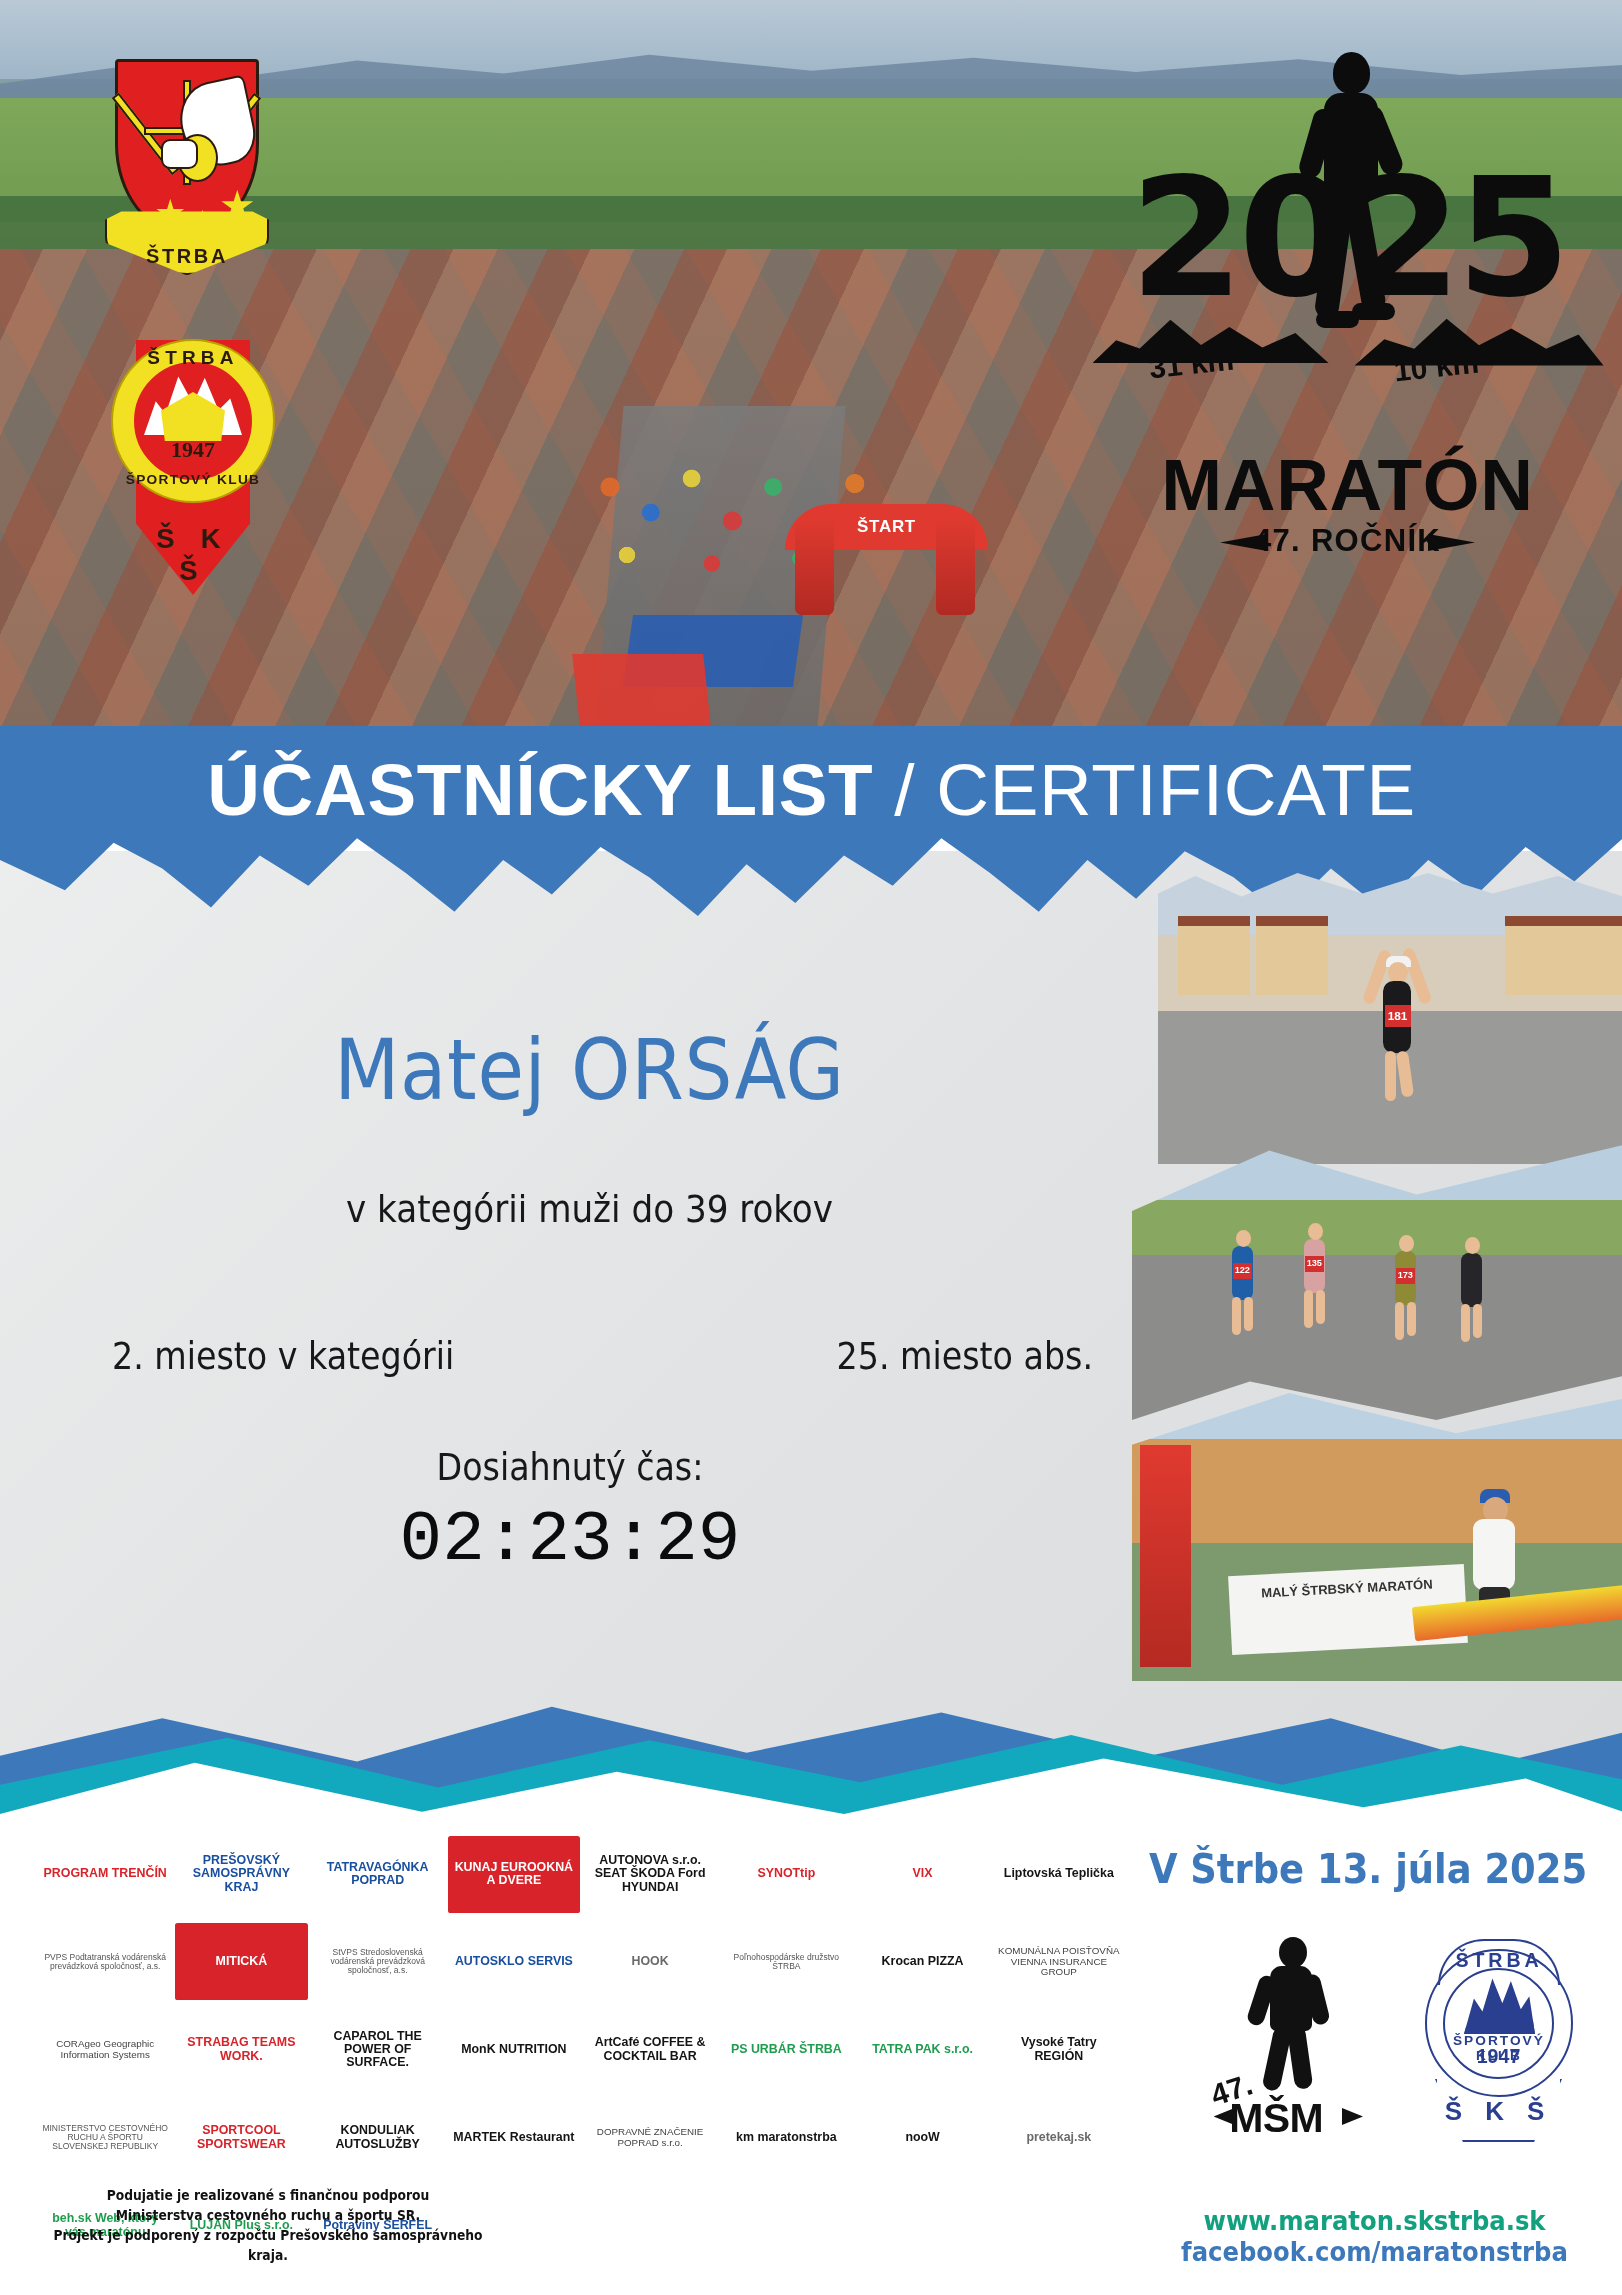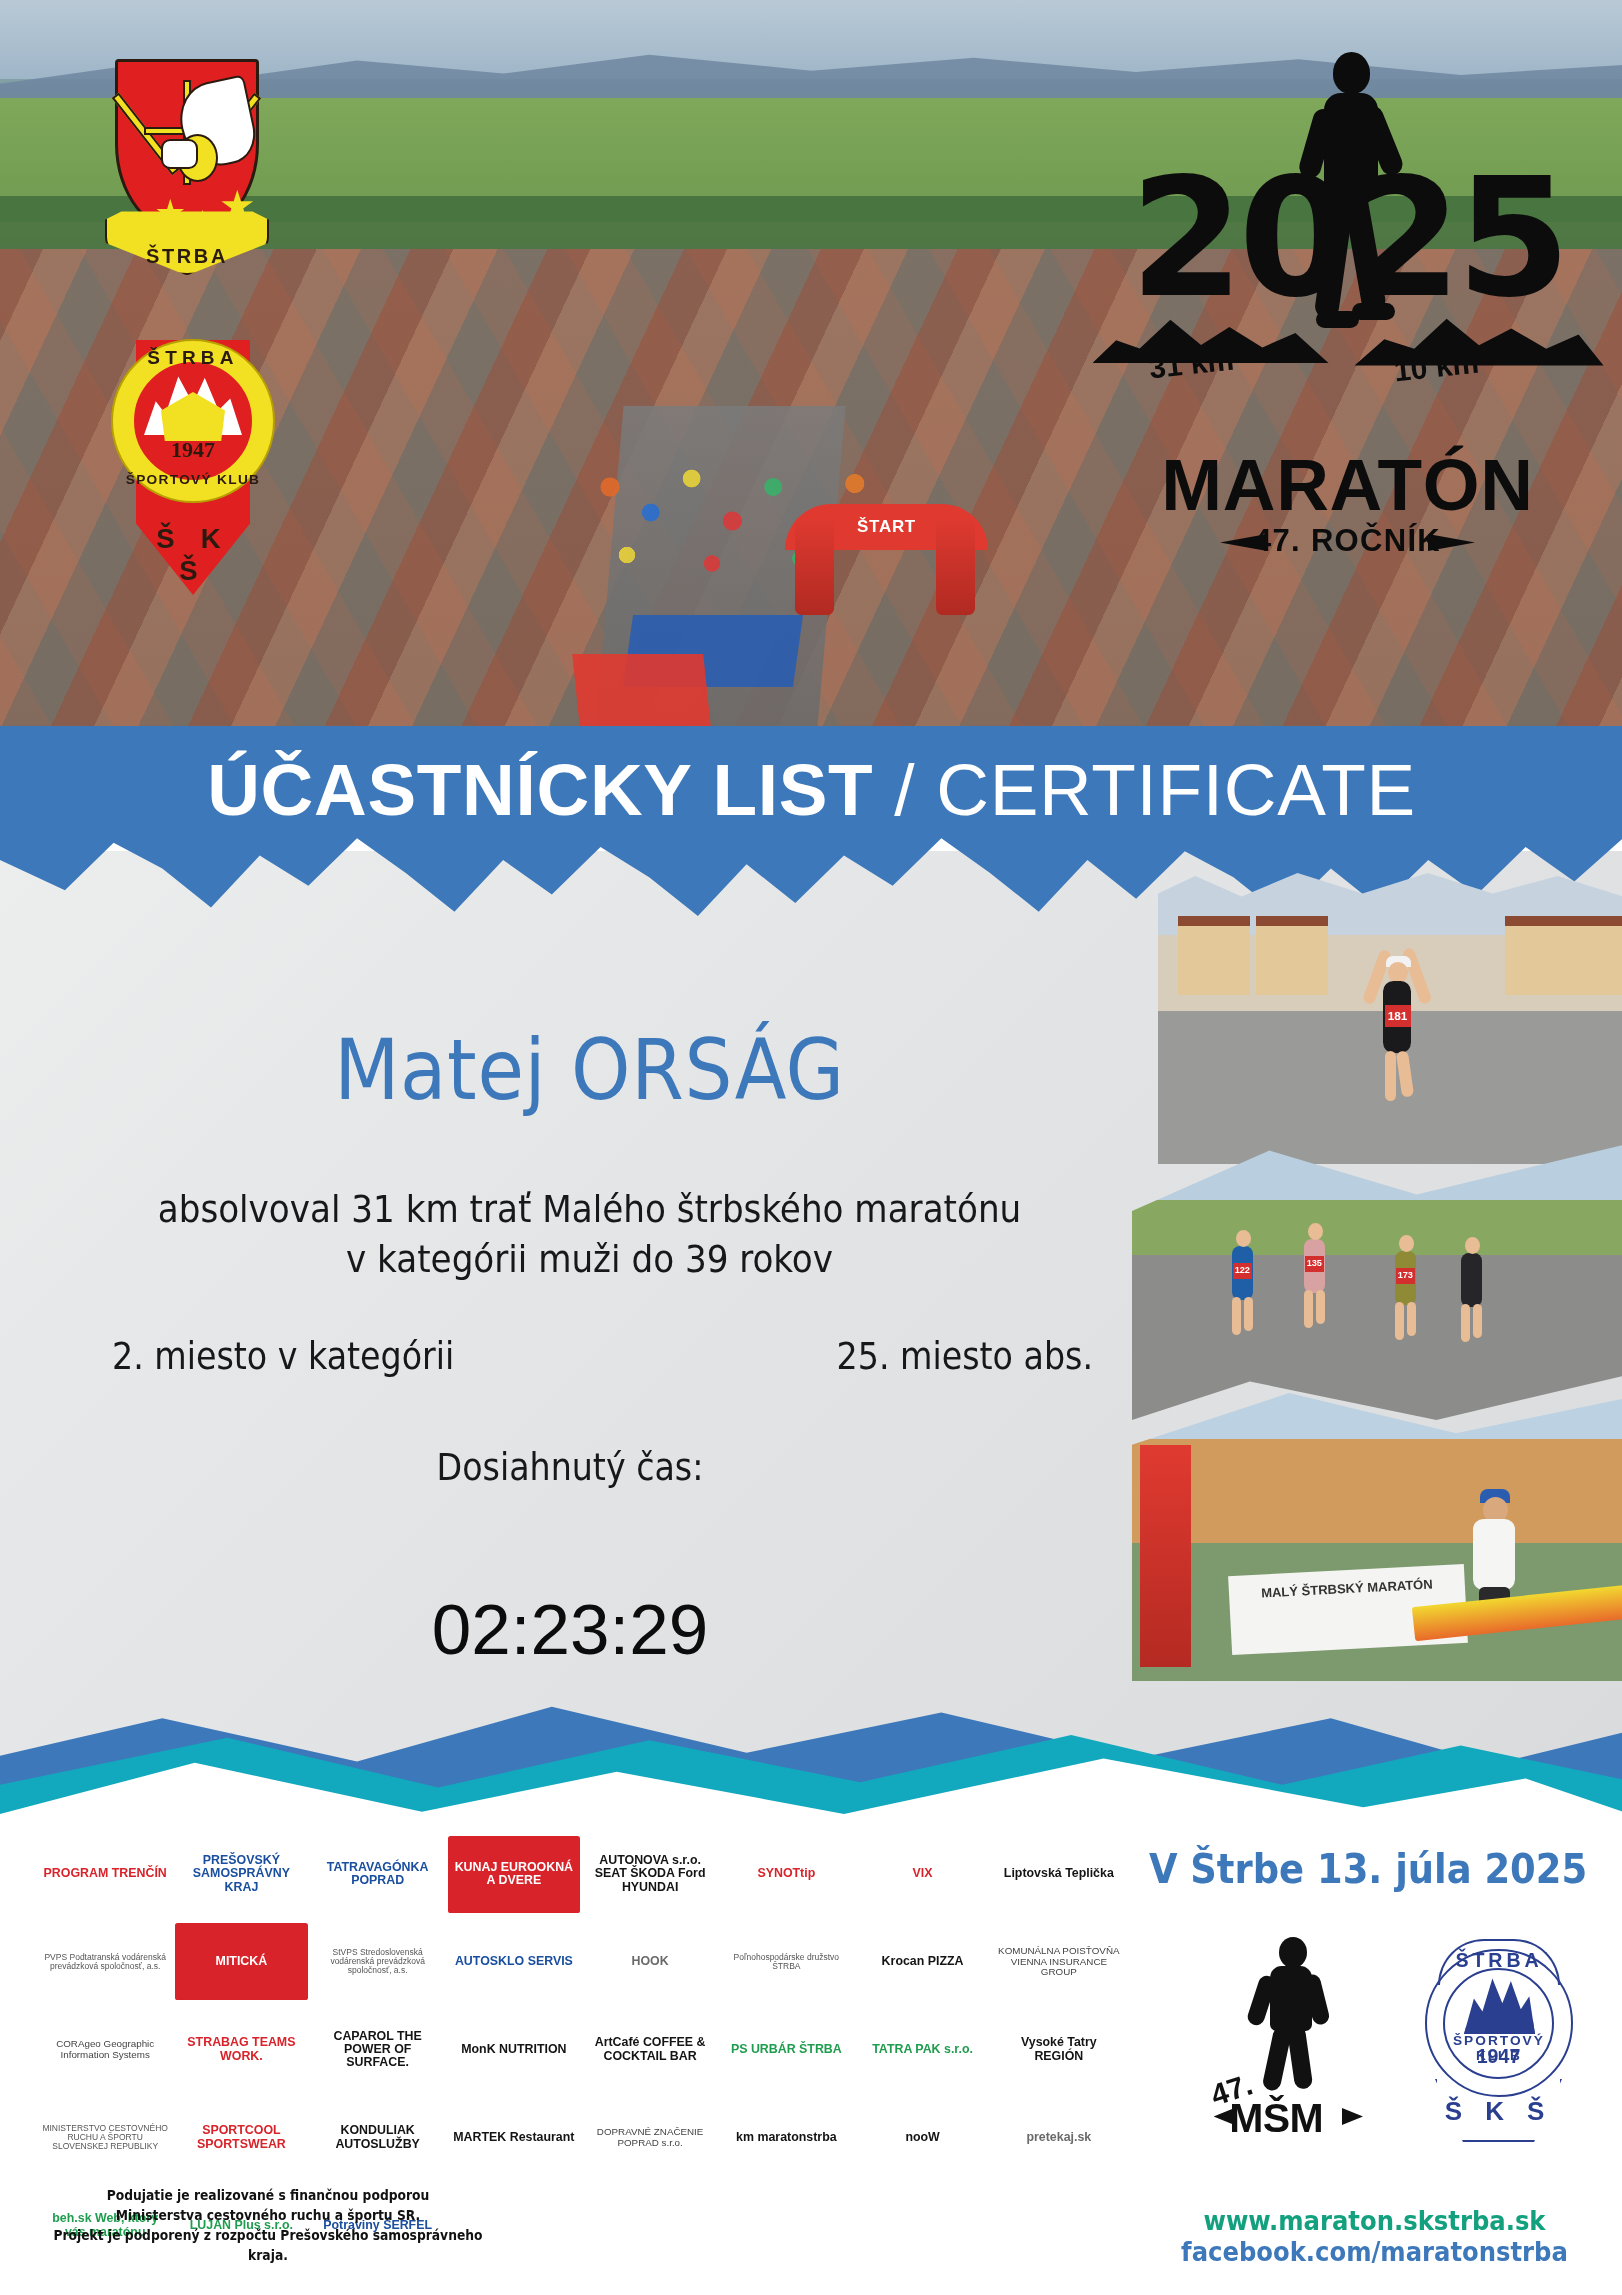--- a/index.html
+++ b/index.html
@@ -250,23 +250,23 @@
     font-size:37px; color:#16181a;
     font-family:"DejaVu Sans Condensed","Liberation Sans", sans-serif;
   }
   .places .pl { padding:0 33px; }
   .timelabel {
     position:absolute; left:79px; top:1446px; width:982px;
     text-align:center; font-size:37px; color:#16181a;
     font-family:"DejaVu Sans Condensed","Liberation Sans", sans-serif;
   }
   .timeval {
-    position:absolute; left:79px; top:1594px; width:982px;
+    position:absolute; left:79px; top:1505px; width:982px;
     text-align:center; font-size:71px; color:#0c0c0c; line-height:1;
-    font-family:Liberation Sans, sans-serif;
+    font-family:Liberation Mono, monospace;
   }
 
   
   .collage { position:absolute; left:1106px; top:870px; width:517px; height:824px; }
   .ph {
     position:absolute; overflow:hidden;
   }
   .ph1 {
     left:52px; top:0; width:465px; height:294px;
     background:linear-gradient(#c6d3df 0 22%, #d8cdbb 22% 48%, #9a9a98 48% 100%);
@@ -476,21 +476,20 @@
 </div>
 
 <div class="body-bg"></div>
 <div class="banner"></div>
 <div class="banner-text">
   <span class="b1">ÚČASTNÍCKY LIST</span><span class="b2"> / </span><span class="b2">CERTIFICATE</span>
 </div>
 
 <div class="name">Matej ORSÁG</div>
 <div class="desc">
-  <div>absolvoval 31 km trať Malého štrbského maratónu</div>
   <div>v kategórii muži do 39 rokov</div>
 </div>
 <div class="places">
   <div class="pl">2. miesto v kategórii</div>
   <div class="pl">25. miesto abs.</div>
 </div>
 <div class="timelabel">Dosiahnutý čas:</div>
 <div class="timeval">02:23:29</div>
 
 <div class="collage">

